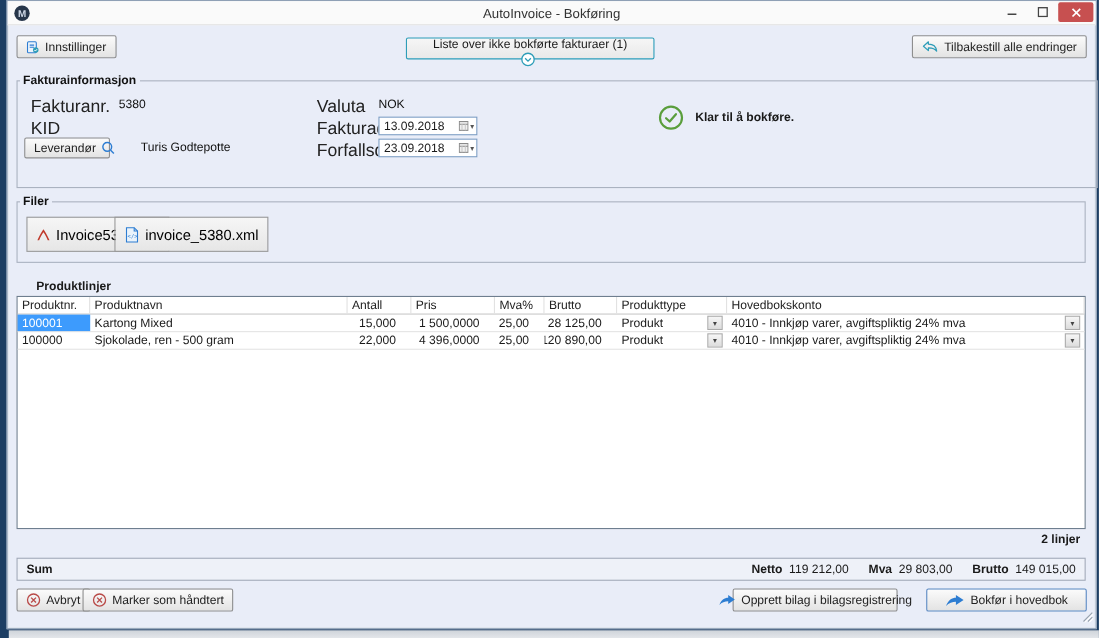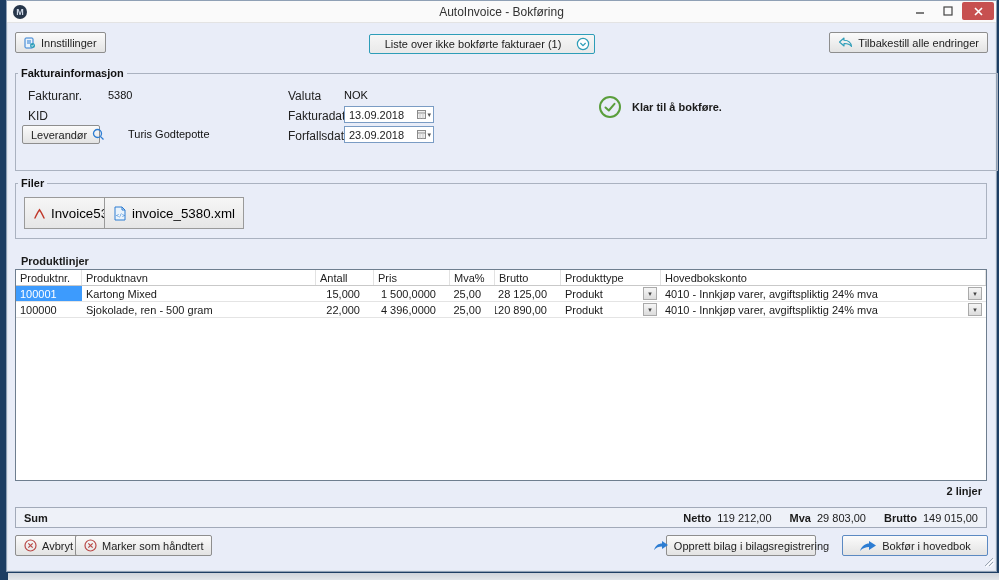--- a/index.html
+++ b/index.html
@@ -28,45 +28,45 @@
   
   .btn { display:inline-flex; align-items:center; justify-content:center; gap:5px;
     background:linear-gradient(#fbfbfb,#e3e3e3); border:1px solid #8e8e8e; border-radius:2px;
     height:21px; padding:0 8px; font-size:11px; color:#222; white-space:nowrap; }
 
   
   .toolbar { position:absolute; left:0; right:0; top:9px; height:24px; }
   .btn-settings { position:absolute; left:8px; top:0; }
   .dd-invoices { position:absolute; left:362px; top:2px; width:226px; height:20px;
     background:linear-gradient(#f6f6f6,#e9e9e9); border:1px solid #2d9db8; border-radius:2px;
-    display:flex; align-items:center; }
+    display:flex; align-items:center;flex-direction:column; }
   .dd-invoices .lbl { flex:1; text-align:center; }
   .dd-invoices .chev { margin-right:4px; display:flex; }
   .btn-reset { position:absolute; right:8px; top:0; }
 
   
   fieldset { position:absolute; border:1px solid #aab2c0; padding:0; }
   legend { font-weight:bold; padding:0 3px; margin-left:2px; color:#111; }
   .fs-invoice { left:8px; top:44px; width:983px; height:104px; }
   .fs-files   { left:8px; top:154px; width:972px; height:62px; }
-  .flabel { position:absolute; font-size:12px; color:#222; }
+  .flabel { position:absolute; font-size:16px; color:#222; }
   .fvalue { position:absolute; font-size:11px; color:#111; }
   .btn-supplier { position:absolute; left:6px; top:46px; width:78px; height:19px; justify-content:space-between; }
   .datefield { position:absolute; width:90px; height:17px; background:#fff; border:1px solid #7a9cc4;
     display:flex; align-items:center; padding-left:4px; }
   .datefield .cal { margin-left:auto; display:flex; align-items:center; gap:1px; padding-right:2px; color:#555; }
   .status { position:absolute; left:582px; top:16px; display:flex; align-items:center; gap:10px; }
   .status .msg { font-weight:bold; }
 
   
   .file-btn { position:absolute; top:8px; height:32px; display:inline-flex; align-items:center; gap:5px;
     background:linear-gradient(#f6f6f6,#e6e6e6); border:1px solid #9a9a9a; padding:0 8px; }
 
   
-  .pl-label { position:absolute; left:14px; top:232px; font-weight:bold; }
+  .pl-label { position:absolute; left:26px; top:232px; font-weight:bold; }
   .tbl { position:absolute; left:8px; top:246px; width:972px; height:212px; background:#fff;
     border:1px solid #6e7e8f; }
   .trow { display:grid; grid-template-columns:66px 234px 58px 76px 45px 66px 100px 1fr; height:16px; }
   .trow.head { border-bottom:1px solid #c9c9c9; color:#222; }
   .trow.data { border-bottom:1px solid #e4e4e4; }
   .tc { padding:1px 4px; overflow:hidden; white-space:nowrap; display:flex; align-items:center; }
   .trow.head .tc { border-right:1px solid #e2e2e2; }
   .tc.num { justify-content:flex-end; padding-right:14px; }
   .tc.sel { background:#3d9bfd; color:#fff; }
   .cell-dd { margin-left:auto; width:14px; height:13px; background:linear-gradient(#f6f6f6,#dcdcdc);

